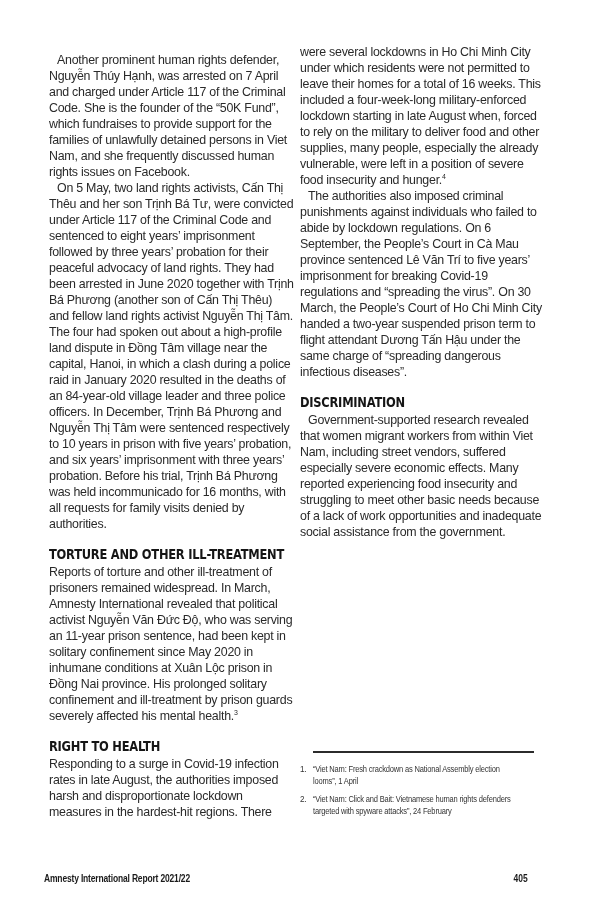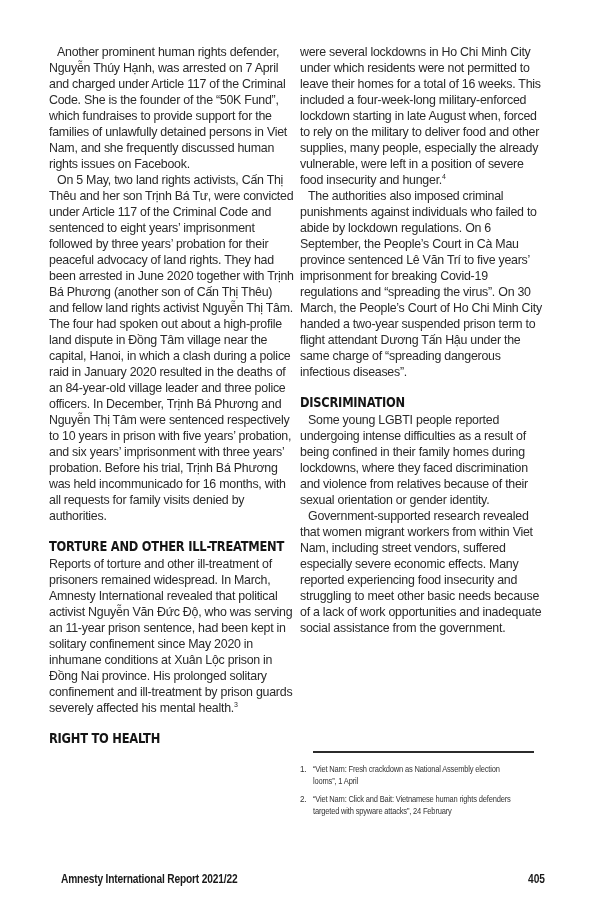--- a/index.html
+++ b/index.html
@@ -16,21 +16,21 @@
       color: #2a2a2a;
     }
     .col {
       position: absolute;
       top: 44px;
       width: 245px;
       font-size: 12.4px;
       line-height: 16px;
       letter-spacing: -0.25px;
     }
-    .col-left { left: 49px; }
+    .col-left { left: 49px; margin-top: 8px; }
     .col-right { left: 300px; }
     .col p {
       margin: 0;
       text-indent: 8px;
     }
     .col p.noindent { text-indent: 0; }
     h2 {
       font-family: "DejaVu Sans", sans-serif;
       font-weight: bold;
       font-size: 14px;
@@ -74,23 +74,23 @@
       flex: 0 0 13px;
     }
     .fn-text {
       flex: 1;
       transform: scaleX(0.92);
       transform-origin: left top;
     }
     .footer {
       position: absolute;
       top: 872px;
-      left: 61px;
+      left: 44px;
       width: 484px;
-      font-size: 12px;
+      font-size: 10px;
       line-height: 14px;
       color: #1a1a1a;
       display: flex;
       justify-content: space-between;
     }
     .footer-title {
       transform: scaleX(0.85);
       transform-origin: left center;
       font-weight: bold;
       letter-spacing: -0.2px;
@@ -105,28 +105,28 @@
 <body>
 
 <div class="col col-left">
   <p>Another prominent human rights defender, Nguyễn Thúy Hạnh, was arrested on 7 April and charged under Article 117 of the Criminal Code. She is the founder of the “50K Fund”, which fundraises to provide support for the families of unlawfully detained persons in Viet Nam, and she frequently discussed human rights issues on Facebook.</p>
   <p>On 5 May, two land rights activists, Cấn Thị Thêu and her son Trịnh Bá Tư, were convicted under Article 117 of the Criminal Code and sentenced to eight years’ imprisonment followed by three years’ probation for their peaceful advocacy of land rights. They had been arrested in June 2020 together with Trịnh Bá Phương (another son of Cấn Thị Thêu) and fellow land rights activist Nguyễn Thị Tâm. The four had spoken out about a high-profile land dispute in Đồng Tâm village near the capital, Hanoi, in which a clash during a police raid in January 2020 resulted in the deaths of an 84-year-old village leader and three police officers. In December, Trịnh Bá Phương and Nguyễn Thị Tâm were sentenced respectively to 10 years in prison with five years’ probation, and six years’ imprisonment with three years’ probation. Before his trial, Trịnh Bá Phương was held incommunicado for 16 months, with all requests for family visits denied by authorities.</p>
 
   <h2>TORTURE AND OTHER ILL-TREATMENT</h2>
   <p class="noindent"><span>Reports of torture and other ill-treatment of prisoners remained widespread. In March, Amnesty International revealed that political activist Nguyễn Văn Đức Độ, who was serving an 11-year prison sentence, had been kept in solitary confinement since May 2020 in inhumane conditions at Xuân Lộc prison in Đồng Nai province. His prolonged solitary confinement and ill-treatment by prison guards severely affected his mental health.</span><sup>3</sup></p>
 
   <h2>RIGHT TO HEALTH</h2>
+  <p class="noindent">Responding to a surge in Covid-19 infection rates in late August, the authorities imposed harsh and disproportionate lockdown measures in the hardest-hit regions. There</p>
 </div>
 
 <div class="col col-right">
   <p class="noindent"><span>were several lockdowns in Ho Chi Minh City under which residents were not permitted to leave their homes for a total of 16 weeks. This included a four-week-long military-enforced lockdown starting in late August when, forced to rely on the military to deliver food and other supplies, many people, especially the already vulnerable, were left in a position of severe food insecurity and hunger.</span><sup>4</sup></p>
   <p>The authorities also imposed criminal punishments against individuals who failed to abide by lockdown regulations. On 6 September, the People’s Court in Cà Mau province sentenced Lê Văn Trí to five years’ imprisonment for breaking Covid-19 regulations and “spreading the virus”. On 30 March, the People’s Court of Ho Chi Minh City handed a two-year suspended prison term to flight attendant Dương Tấn Hậu under the same charge of “spreading dangerous infectious diseases”.</p>
 
   <h2>DISCRIMINATION</h2>
-  <p>Some young LGBTI people reported undergoing intense difficulties as a result of being confined in their family homes during lockdowns, where they faced discrimination and violence from relatives because of their sexual orientation or gender identity.</p>
   <p>Government-supported research revealed that women migrant workers from within Viet Nam, including street vendors, suffered especially severe economic effects. Many reported experiencing food insecurity and struggling to meet other basic needs because of a lack of work opportunities and inadequate social assistance from the government.</p>
 </div>
 
 <div class="rule"></div>
 
 <div class="footnotes">
   <div class="fn">
     <span class="fn-num">1.</span>
     <span class="fn-text">“Viet Nam: Fresh crackdown as National Assembly election looms”, 1 April</span>
   </div>

